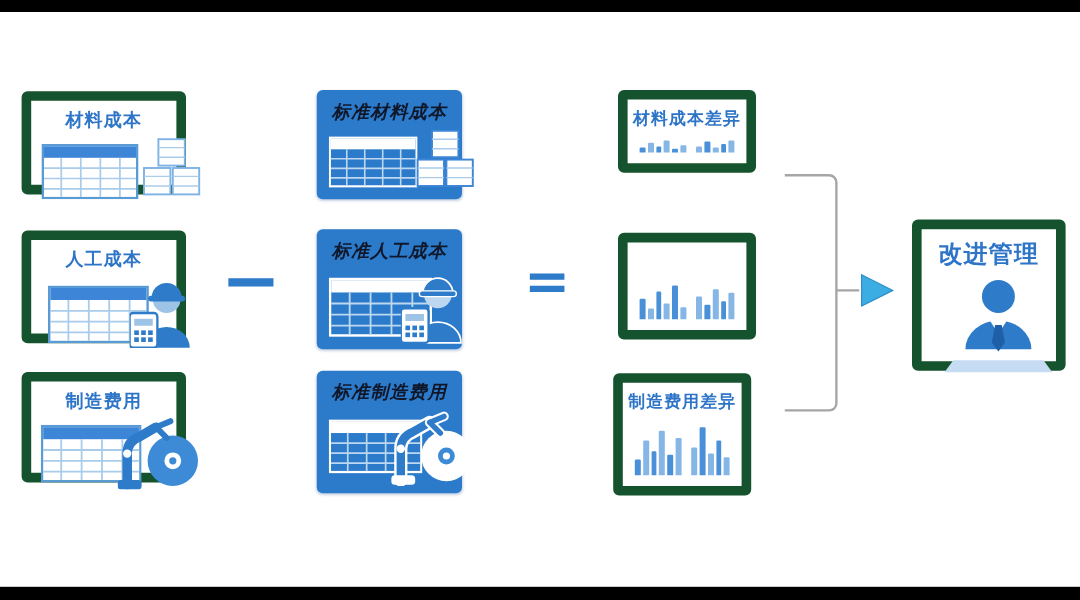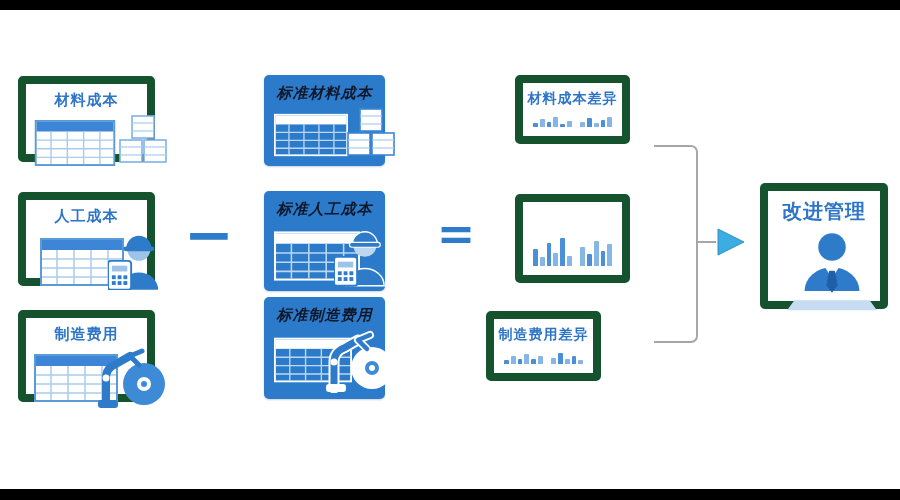--- a/index.html
+++ b/index.html
@@ -196,21 +196,21 @@
         <rect x="4" y="53" width="4" height="4"></rect>
           <rect x="10" y="53" width="4" height="4"></rect>
           <rect x="16" y="53" width="4" height="4"></rect>
         <rect x="4" y="59" width="4" height="4"></rect>
           <rect x="10" y="59" width="4" height="4"></rect>
           <rect x="16" y="59" width="4" height="4"></rect>
       </g>
     </svg>
   </div>
 
-  <div class="box dark" style="left:264px;top:297px;width:121px;height:102px">
+  <div class="box dark" style="left:264px;top:309px;width:121px;height:102px">
     <div class="box-title">标准制造费用</div>
     <svg class="ico" style="left:8px;top:36px" width="78" height="50" viewBox="0 0 84 48">
       <rect x="1" y="1" width="82" height="46" fill="none" stroke="#ffffff" stroke-width="2"></rect>
       <rect x="2" y="2" width="80" height="10" fill="#ffffff"></rect>
       <g stroke="#BDD7F0" stroke-width="1.5">
         <line x1="2" y1="21" x2="82" y2="21"></line>
           <line x1="2" y1="30" x2="82" y2="30"></line>
           <line x1="2" y1="39" x2="82" y2="39"></line>
         <line x1="17" y1="12" x2="17" y2="46"></line>
           <line x1="34" y1="12" x2="34" y2="46"></line>
@@ -257,21 +257,21 @@
         <div class="bar" style="height: 90%;"></div>
         <div class="bar" style="height: 33%;"></div>
         <div class="bar" style="height: 0%;"></div>
         <div class="bar" style="height: 60%;"></div>
         <div class="bar" style="height: 38%;"></div>
         <div class="bar" style="height: 82%;"></div>
         <div class="bar" style="height: 48%;"></div>
         <div class="bar" style="height: 70%;"></div>
       </div>
   </div>
-  <div class="box light" style="left:486px;top:311px;width:115px;height:70px">
+  <div class="box light" style="left:511px;top:311px;width:115px;height:102px">
     <div class="box-title" style="font-size:14px">制造费用差异</div>
     <div class="chart">
         <div class="bar" style="height: 30%;"></div>
         <div class="bar" style="height: 65%;"></div>
         <div class="bar" style="height: 45%;"></div>
         <div class="bar" style="height: 85%;"></div>
         <div class="bar" style="height: 38%;"></div>
         <div class="bar" style="height: 70%;"></div>
         <div class="bar" style="height: 0%;"></div>
         <div class="bar" style="height: 52%;"></div>

